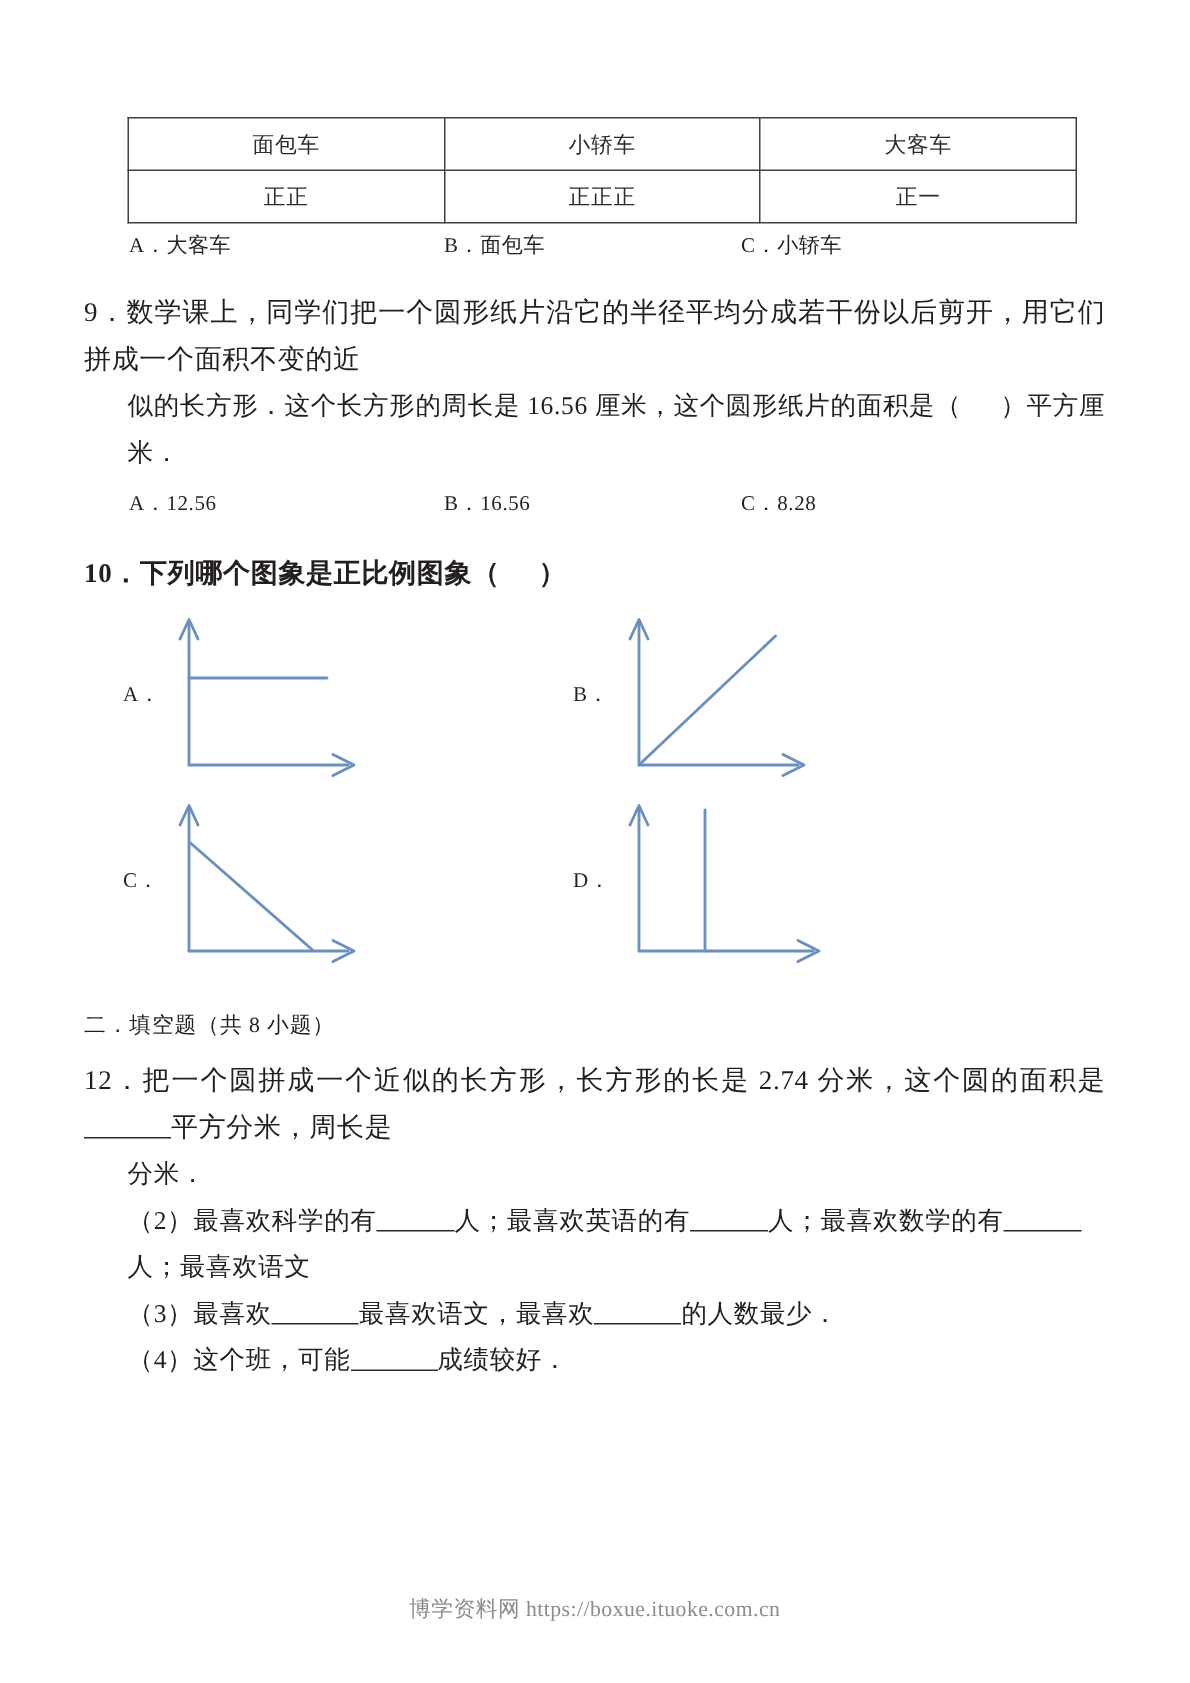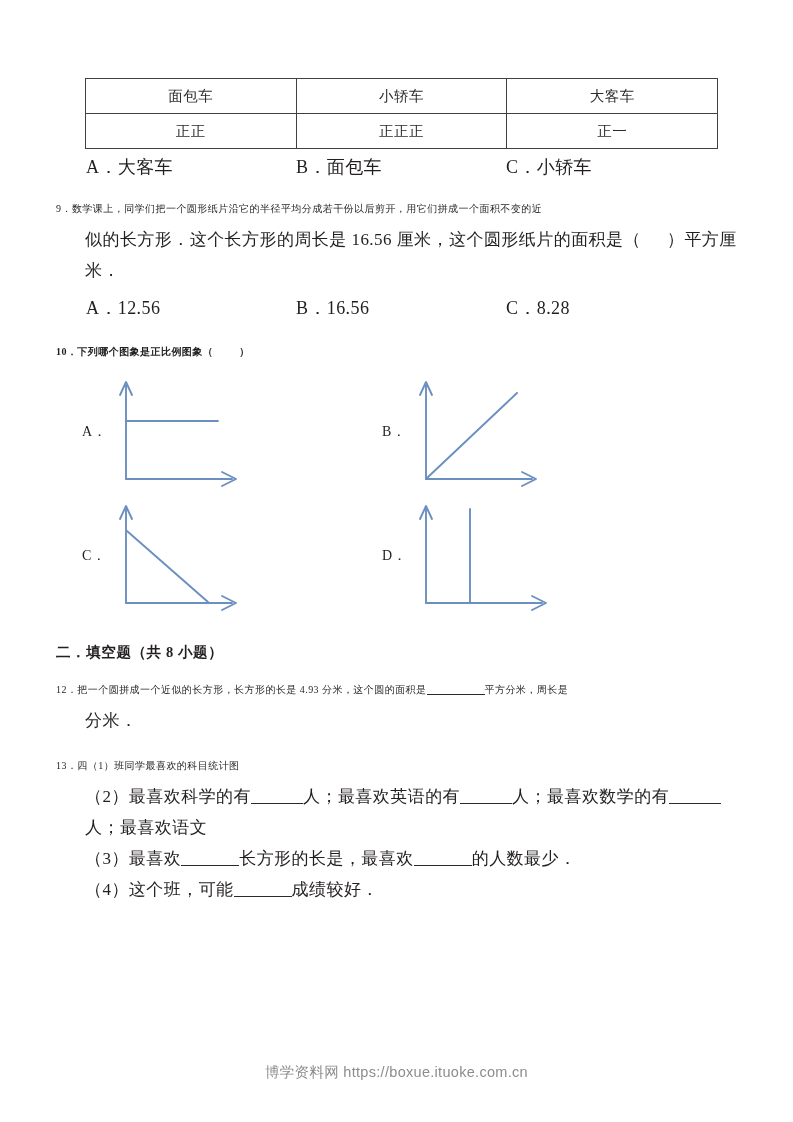--- a/index.html
+++ b/index.html
@@ -52,33 +52,33 @@
     display: block;
     position: relative;
     height: 26px;
     margin-top: 6px;
     font-size: 14px;
   }
   .choice {
     position: absolute;
     top: 0;
     white-space: nowrap;
-    font-size: 18px;
+    font-size: 14px;
     letter-spacing: 0.4px;
   }
   .choice .lbl {
     font-family: "Liberation Serif", "DejaVu Serif", serif;
   }
   .c1 { left: 30px; }
   .c2 { left: 240px; text-align: right; }
-  .c3 { left: 450px; }
+  .c3 { left: 438px; }
 
   
   .q {
-    font-size: 10px;
+    font-size: 18px;
     line-height: 31px;
     letter-spacing: 0.45px;
     margin-top: 12px;
     text-align: justify;
   }
   .q .num {
     font-family: "Liberation Serif", "DejaVu Serif", serif;
   }
   .sub {
     font-size: 17px;
@@ -101,21 +101,21 @@
     vertical-align: -2px;
   }
   .gap {
     display: inline-block;
     width: 26px;
   }
 
   
   .section-head {
     font-size: 14.5px;
-    font-weight: bold;
+    font-weight: normal;
     letter-spacing: 0.6px;
     margin-top: 24px;
     margin-bottom: 2px;
   }
 
   
   .graphs {
     position: relative;
     width: 660px;
     height: 248px;
@@ -145,21 +145,21 @@
 
   
   .footer {
     position: absolute;
     left: 0;
     top: 1063px;
     width: 793px;
     text-align: center;
     font-size: 14.5px;
     color: #8c8c8c;
-    font-family: Liberation Sans, sans-serif;
+    font-family: Liberation Serif, serif;
     letter-spacing: 0.3px;
   }
 </style>
 </head>
 <body>
 
 <div class="page">
   <div class="content">
 
     <table class="tally-table">
@@ -252,37 +252,34 @@
             <line x1="58" y1="108" x2="58" y2="14"></line>
           </g>
         </svg>
       </div>
     </div>
 
     <div class="section-head">二．填空题（共 8 小题）</div>
 
 
     <div class="q">
-      <span class="num">12．</span><span>把一个圆拼成一个近似的长方形，长方形的长是 4.93 分米，这个圆的面积是</span><span class="blank"></span><span>平方分米，周长是</span>
+      <span class="num">12．</span><span>把一个圆拼成一个近似的长方形，长方形的长是 2.74 分米，这个圆的面积是</span><span class="blank"></span><span>平方分米，周长是</span>
     </div>
     <div class="sub">
       <span>分米．</span>
     </div>
 
-    <div class="q" style="margin-top:14px;">
-      <span class="num">13．</span><span>四（1）班同学最喜欢的科目统计图</span>
-    </div>
 
 
     <div class="sub">
       <span>（2）</span><span>最喜欢科学的有</span><span class="blank-sm"></span><span>人；最喜欢英语的有</span><span class="blank-sm"></span><span>人；最喜欢数学的有</span><span class="blank-sm"></span><span>人；最喜欢语文</span>
     </div>
 
     <div class="sub">
-      <span>（3）</span><span>最喜欢</span><span class="blank"></span><span>长方形的长是，最喜欢</span><span class="blank"></span><span>的人数最少．</span>
+      <span>（3）</span><span>最喜欢</span><span class="blank"></span><span>最喜欢语文，最喜欢</span><span class="blank"></span><span>的人数最少．</span>
     </div>
 
     <div class="sub">
       <span>（4）</span><span>这个班，可能</span><span class="blank"></span><span>成绩较好．</span>
     </div>
 
   </div>
 
   <div class="footer">博学资料网 https://boxue.ituoke.com.cn</div>
 </div>

